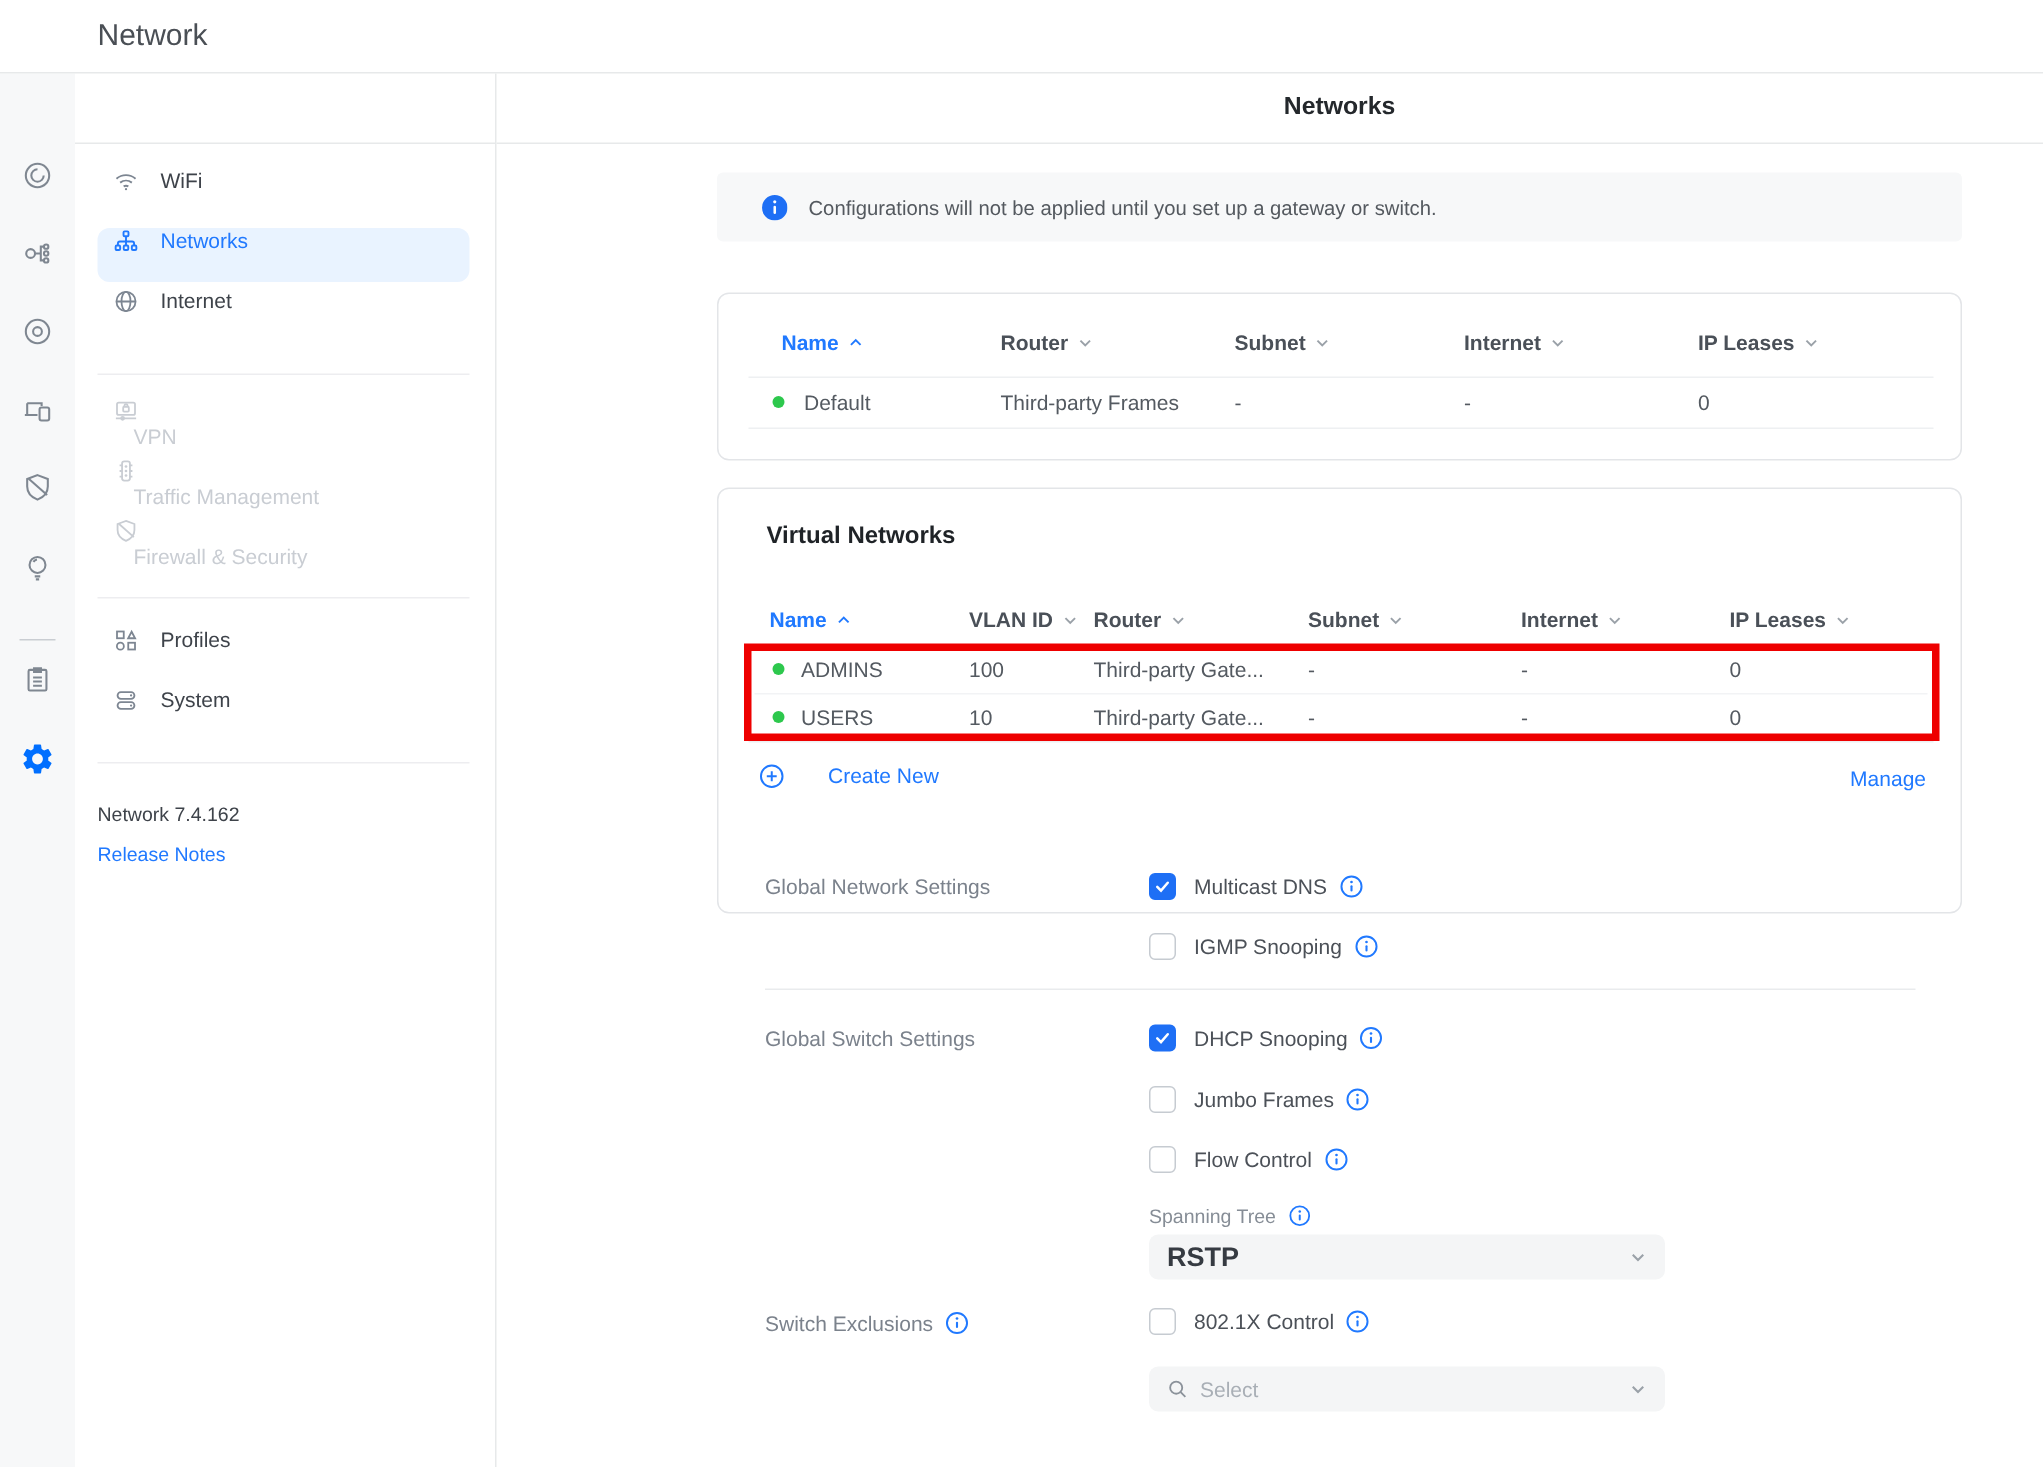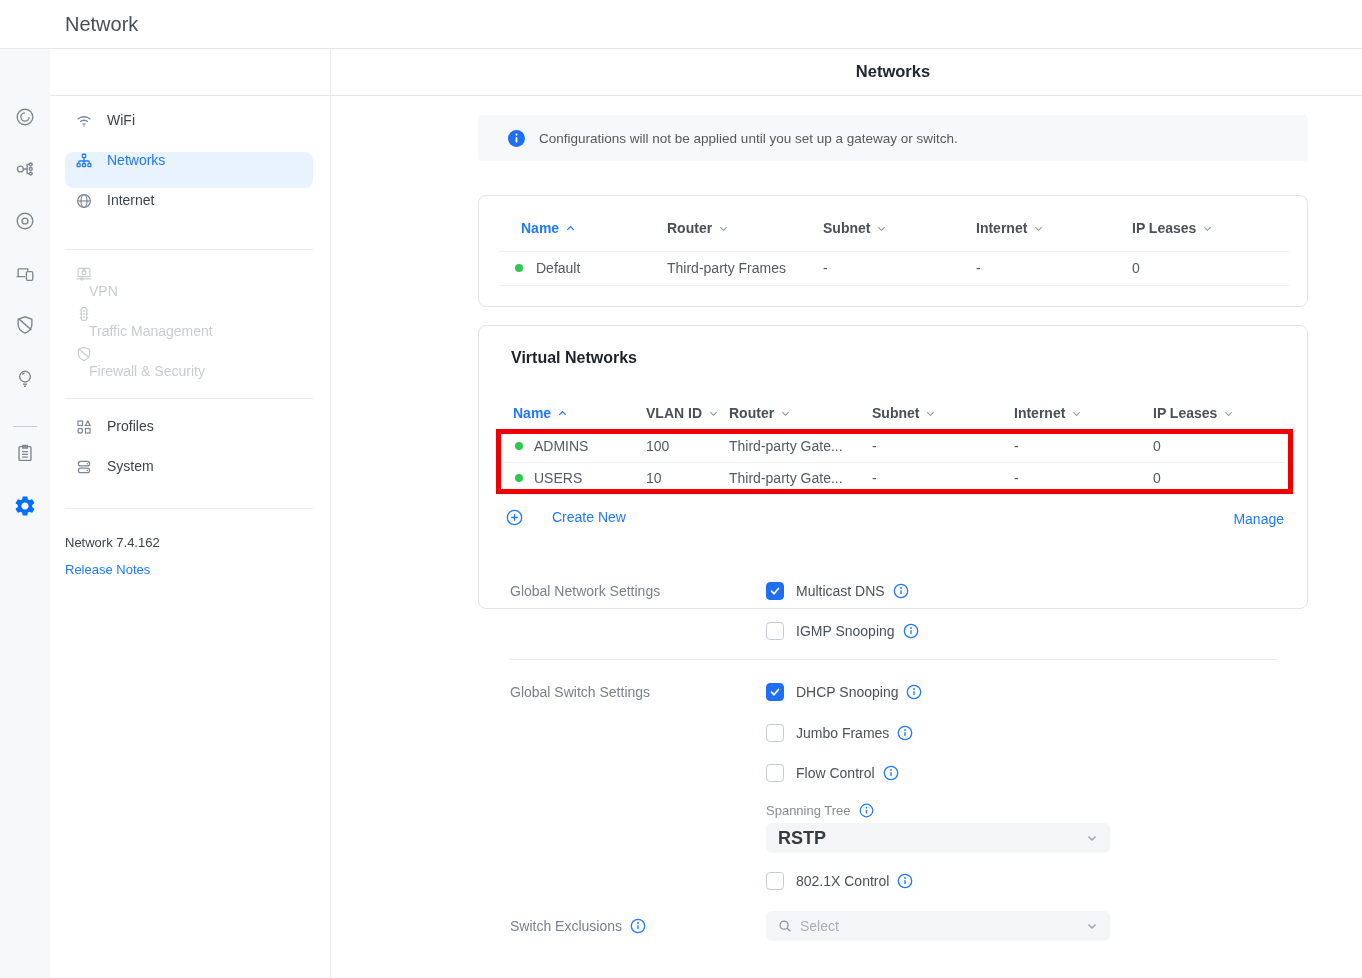--- a/index.html
+++ b/index.html
@@ -522,21 +522,21 @@
     <span class="cblabel">802.1X Control</span>
     <span class="iinfo">
         <svg width="16" height="16" viewBox="0 0 16 16">
           <circle cx="8" cy="8" r="6.7" fill="none" stroke="#2079ff" stroke-width="1.3"></circle>
           <rect x="7.3" y="7.1" width="1.4" height="4.2" rx="0.7" fill="#2079ff"></rect>
           <circle cx="8" cy="5" r="0.9" fill="#2079ff"></circle>
         </svg>
       </span>
   </div>
 
-  <div class="sec-label" style="top:918px">
+  <div class="sec-label" style="top:874px">
     <span>Switch Exclusions</span>
     <span class="iinfo">
         <svg width="16" height="16" viewBox="0 0 16 16">
           <circle cx="8" cy="8" r="6.7" fill="none" stroke="#2079ff" stroke-width="1.3"></circle>
           <rect x="7.3" y="7.1" width="1.4" height="4.2" rx="0.7" fill="#2079ff"></rect>
           <circle cx="8" cy="5" r="0.9" fill="#2079ff"></circle>
         </svg>
       </span>
   </div>
   <div class="select" style="top:911px">

